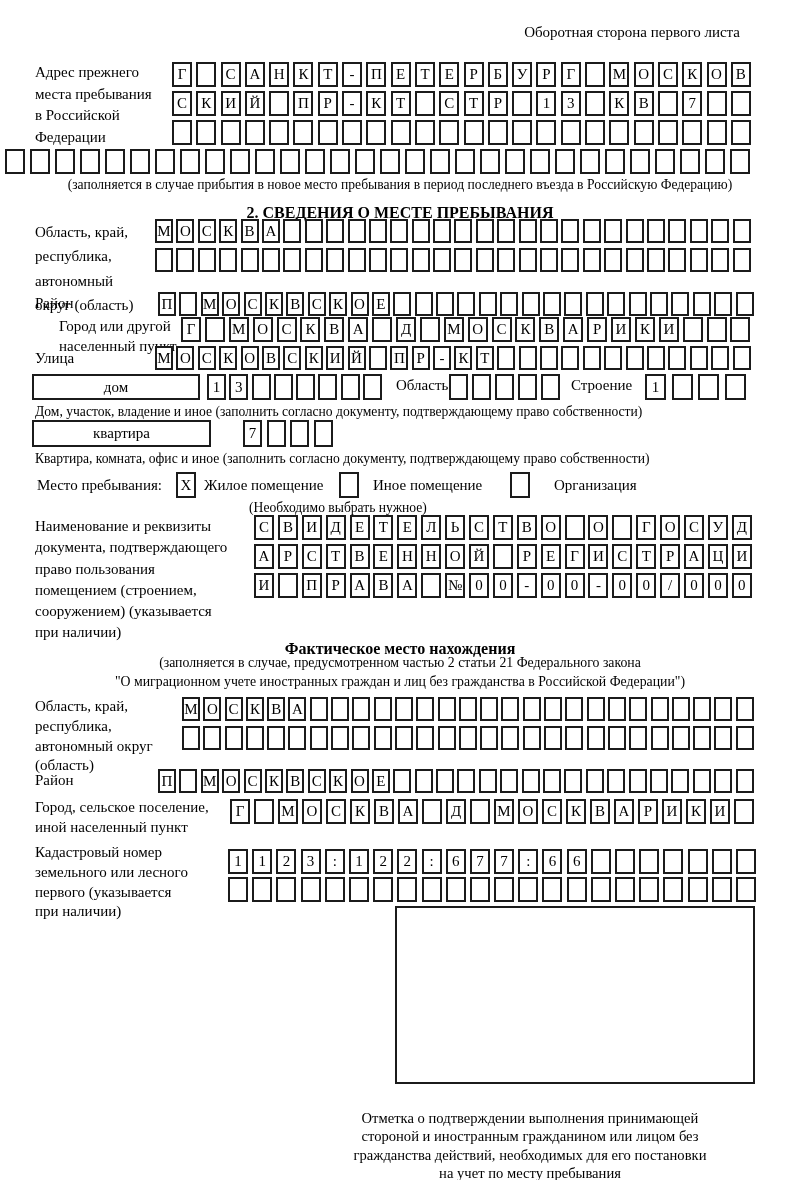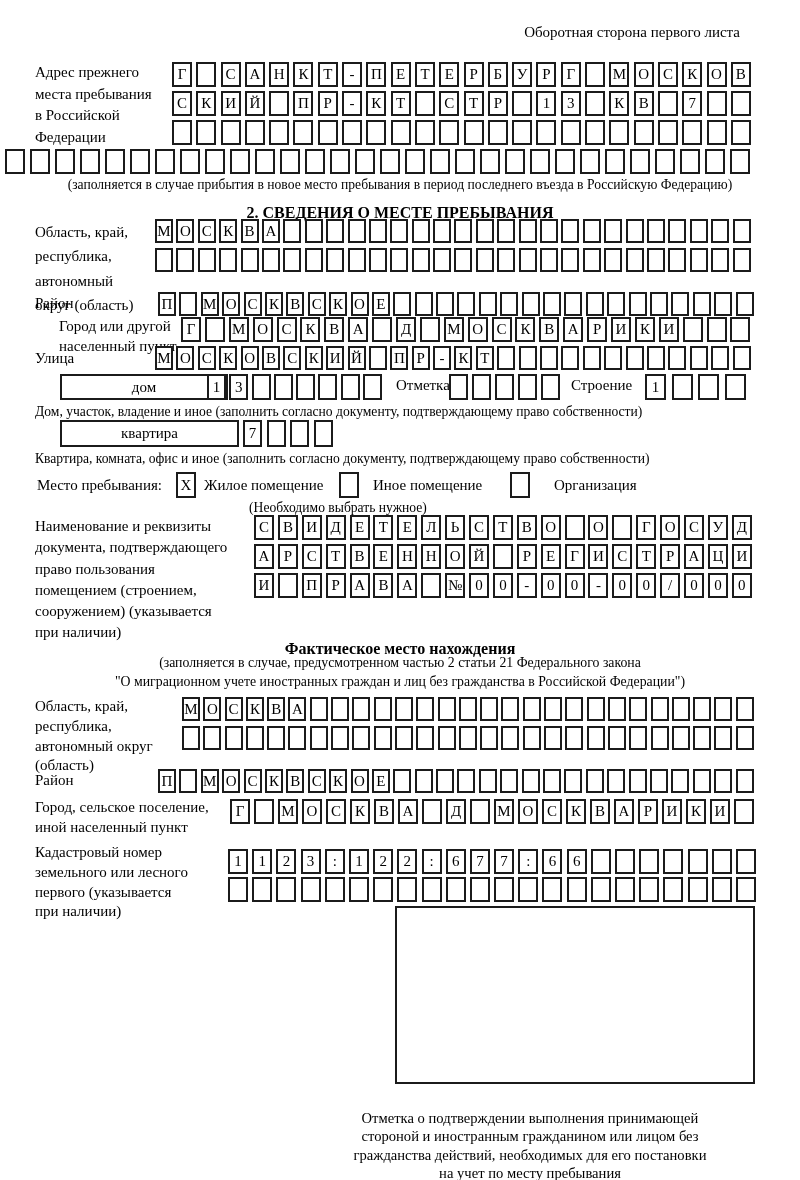--- a/index.html
+++ b/index.html
@@ -16,21 +16,21 @@
   .cells { display:flex; --cw:20px; --ch:25px; --gap:4.3px; }
   .cells .cell {
     box-sizing:border-box; flex:0 0 auto;
     width:var(--cw); height:var(--ch); margin-right:var(--gap);
     border:2px solid #1b1b1b; background:#fff;
     display:flex; align-items:center; justify-content:center;
     font-size:15px; line-height:1;
   }
   .widebox {
     box-sizing:border-box; border:2px solid #1b1b1b; background:#fff;
-    display:flex; align-items:center; justify-content:center; font-size:15px;margin-left:28px;
+    display:flex; align-items:center; justify-content:center; font-size:15px;
   }
   .checkcell {
     box-sizing:border-box; border:2px solid #1b1b1b; background:#fff;
     display:flex; align-items:center; justify-content:center;
     font-size:15px; width:20px; height:26px;
   }
   .stampbox { box-sizing:border-box; border:2px solid #1b1b1b; background:#fff; }
 </style>
 </head>
 <body>
@@ -319,21 +319,21 @@
   <div class="abs cells" style="left:207px; top:374px; --cw:19px; --ch:26px; --gap:3.3px;">
       <span class="cell">1</span>
       <span class="cell">3</span>
       <span class="cell"></span>
       <span class="cell"></span>
       <span class="cell"></span>
       <span class="cell"></span>
       <span class="cell"></span>
       <span class="cell"></span>
     </div>
-  <div class="abs" style="left:396px; top:377px; font-size:15px;">Отметка</div>
+  <div class="abs" style="left:396px; top:377px; font-size:15px;">Область</div>
   <div class="abs cells" style="left:449px; top:374px; --cw:19px; --ch:26px; --gap:4px;">
       <span class="cell"></span>
       <span class="cell"></span>
       <span class="cell"></span>
       <span class="cell"></span>
       <span class="cell"></span>
     </div>
   <div class="abs" style="left:571px; top:377px; font-size:15px;">Строение</div>
   <div class="abs cells" style="left:645px; top:374px; --cw:21px; --ch:26px; --gap:5.7px;">
       <span class="cell">1</span>

